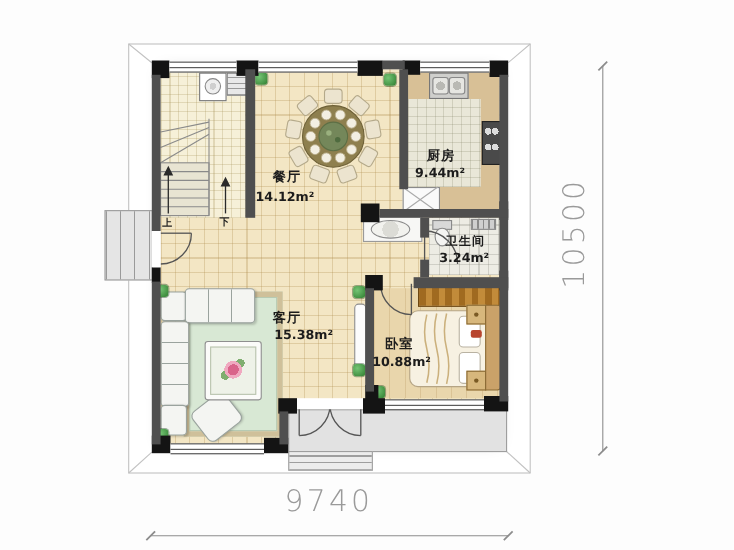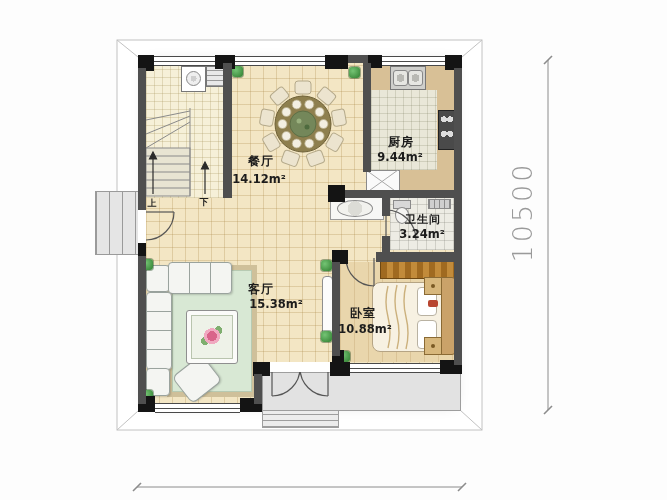--- a/index.html
+++ b/index.html
@@ -292,15 +292,16 @@
   <div class="lbl area z5" style="left:400px;top:157px;">9.44m²</div>
   <div class="lbl z5" style="left:423px;top:219px;font-size:11px;">卫生间</div>
   <div class="lbl area z5" style="left:422px;top:234px;">3.24m²</div>
   <div class="lbl z5" style="left:261px;top:289px;">客厅</div>
   <div class="lbl area z5" style="left:260px;top:304px;margin-left:16px;">15.38m²</div>
   <div class="lbl z5" style="left:363px;top:313px;">卧室</div>
   <div class="lbl area z5" style="left:365px;top:329px;">10.88m²</div>
   <div class="lbl small z5" style="left:152px;top:203px;">上</div>
   <div class="lbl small z5" style="left:204px;top:202px;">下</div>
 
+  <div class="dim z5" style="left:299px;top:456px;">9740</div>
   <div class="dim vert z5" style="left:522px;top:212px;">10500</div>
 
 </div>
 
 </body></html>

